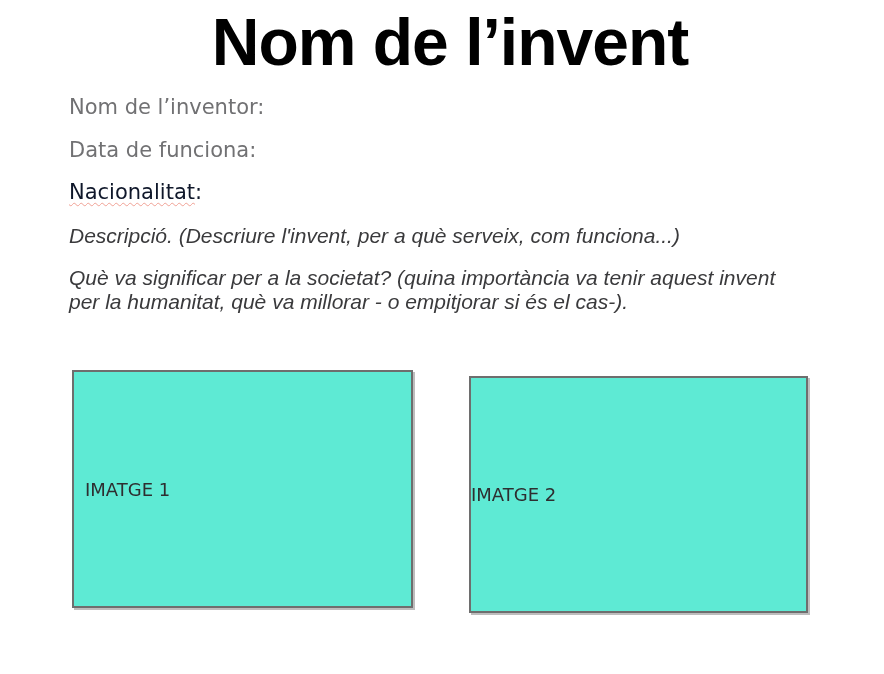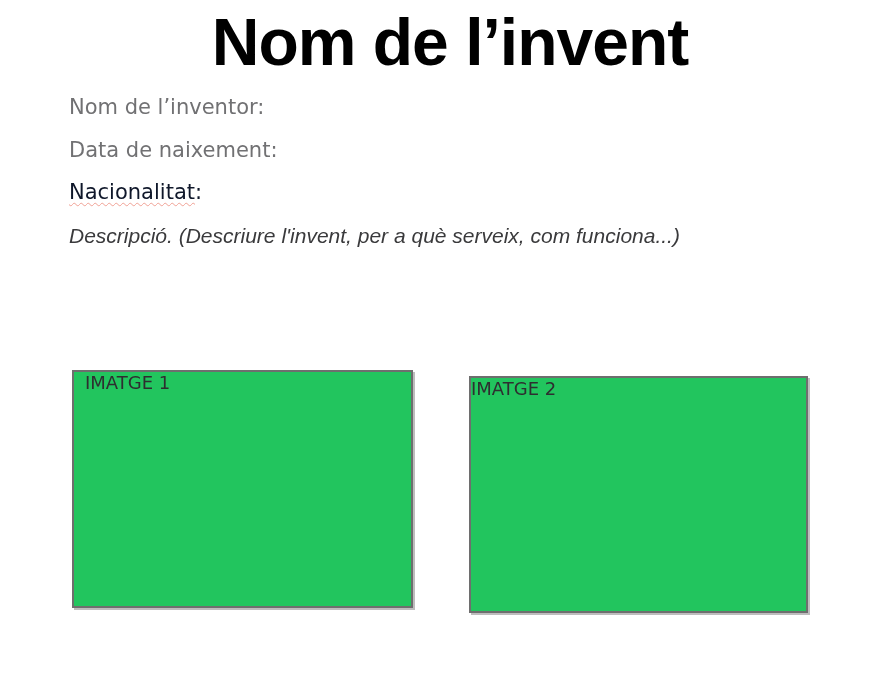--- a/index.html
+++ b/index.html
@@ -53,51 +53,52 @@
   }
   .squiggle {
     text-decoration: underline;
     text-decoration-style: wavy;
     text-decoration-color: #f0a195;
     text-decoration-thickness: 1px;
     text-underline-offset: 3px;
   }
   .image-placeholder {
     position: absolute;
-    background: #22c55e;
+    background: #5eead4;
     border: 2px solid #6e6e6e;
     box-shadow: 2px 2px 0 #bdbdbd;
     display: flex;
-    align-items: flex-start;
+    align-items: center;
   }
   .image-placeholder .ph-label {
     font-family: "DejaVu Sans", sans-serif;
     font-size: 18px;
     color: #2e2e30;
   }
   .ph-1 { left: 72px;  top: 370px; width: 341px; height: 238px; padding-left: 11px; }
   .ph-2 { left: 469px; top: 376px; width: 339px; height: 237px; padding-left: 0; }
 </style>
 </head>
 <body>
 
 <div class="page">
 
   <h1 class="doc-title">Nom de l’invent</h1>
 
   <div class="doc-text">
 
     <p class="muted-label">Nom de l’inventor:</p>
 
-    <p class="muted-label">Data de naixement:</p>
+    <p class="muted-label">Data de funciona:</p>
 
     <p class="dark-label"><span class="squiggle">Nacionalitat</span><span>:</span></p>
 
     <p class="body-text">Descripció. (Descriure l'invent, per a què serveix, com funciona...)</p>
 
+    <p class="body-text">Què va significar per a la societat? (quina importància va tenir aquest invent per la humanitat, què va millorar - o empitjorar si és el cas-).</p>
 
   </div>
 
   <div class="image-placeholder ph-1">
     <span class="ph-label">IMATGE 1</span>
   </div>
 
   <div class="image-placeholder ph-2">
     <span class="ph-label">IMATGE 2</span>
   </div>

